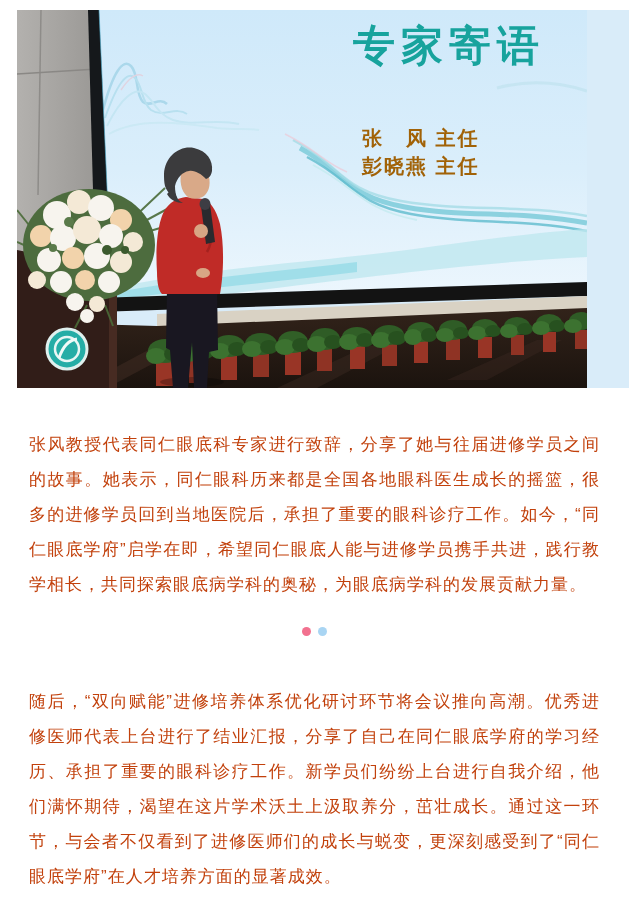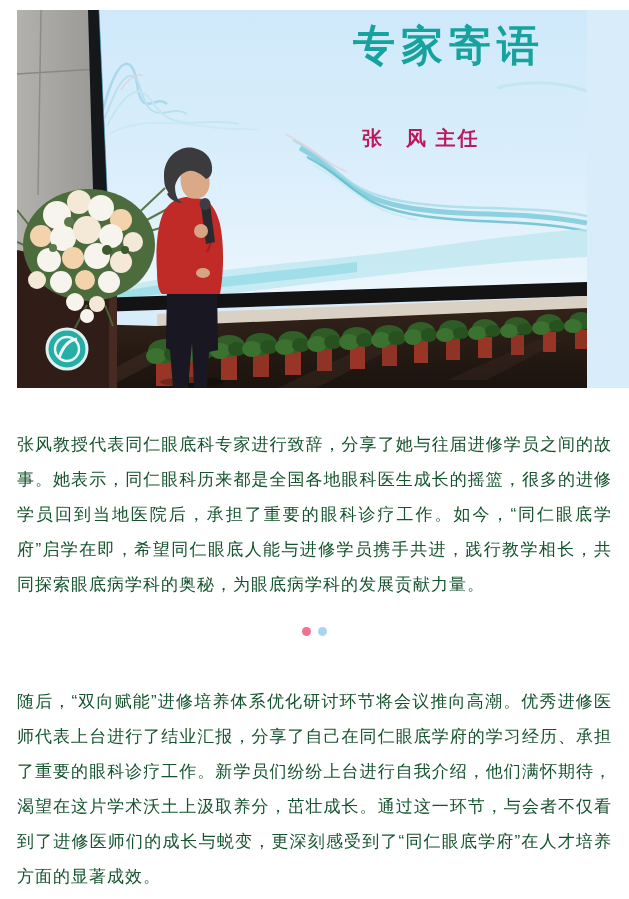--- a/index.html
+++ b/index.html
@@ -5,26 +5,26 @@
   html,body{margin:0;padding:0;background:#ffffff;}
   body{width:629px;font-family:"Liberation Sans","DejaVu Sans",sans-serif;}
   .page{width:629px;min-height:899px;background:#ffffff;overflow:hidden;}
 
   
   .photo{position:relative;width:618px;height:378px;margin:10px 0 0 17px;overflow:hidden;background:#d9ecf9;}
   .photo svg{display:block;width:570px;height:378px;}
   .slide-title{position:absolute;left:336px;top:8px;font-size:42px;font-weight:700;
     color:#17a39d;letter-spacing:6px;white-space:nowrap;}
   .slide-speakers{position:absolute;left:345px;top:114px;font-size:20px;font-weight:700;
-    color:#be185d;line-height:28px;letter-spacing:2px;white-space:nowrap;}
+    color:#a16207;line-height:28px;letter-spacing:2px;white-space:nowrap;}
 
   
   .article{margin:0 17px;}
-  .para{font-size:17px;line-height:35px;letter-spacing:1px;color:#14532d;
-    text-align:justify;margin:0;}
+  .para{font-size:17px;line-height:35px;letter-spacing:1px;color:#c2410c;
+    text-align:justify;margin:12px;}
   .para-1{margin-top:39px;}
   .para-2{margin-top:48px;margin-bottom:5px;}
   .divider{display:flex;justify-content:center;align-items:center;gap:7px;margin-top:25px;height:9px;}
   .dot{width:9px;height:9px;border-radius:50%;display:inline-block;}
 </style>
 </head>
 <body>
 
 <div class="page">
 
@@ -241,20 +241,21 @@
 
         <path d="M166,158 C174,152 186,154 191,163 C194,172 193,181 187,186 C181,190 172,190 168,184 C163,178 162,165 166,158 Z" fill="#d9a988"></path>
         <path d="M147,164 C148,146 163,135 177,138 C190,141 196,150 195,161 C194,166 192,168 189,169 C184,164 178,160 172,161 C165,162 160,168 158,176 C157,181 158,185 160,188 C155,187 150,182 148,176 C147,172 147,168 147,164 Z" fill="#3b3b3d"></path>
         <path d="M158,176 C158,186 161,191 166,193 C160,193 153,190 150,184" fill="#3b3b3d"></path>
       </g>
     </svg>
 
     <div class="slide-title">专家寄语</div>
     <div class="slide-speakers">
       <div>张　风 主任</div>
+      <div>彭晓燕 主任</div>
     </div>
   </figure>
 
   <section class="article">
     <p class="para para-1">张风教授代表同仁眼底科专家进行致辞，分享了她与往届进修学员之间的故事。她表示，同仁眼科历来都是全国各地眼科医生成长的摇篮，很多的进修学员回到当地医院后，承担了重要的眼科诊疗工作。如今，“同仁眼底学府”启学在即，希望同仁眼底人能与进修学员携手共进，践行教学相长，共同探索眼底病学科的奥秘，为眼底病学科的发展贡献力量。</p>
 
     <div class="divider">
       <span class="dot" style="background-color: rgb(242, 113, 143);"></span>
       <span class="dot" style="background-color: rgb(169, 213, 243);"></span>
     </div>

